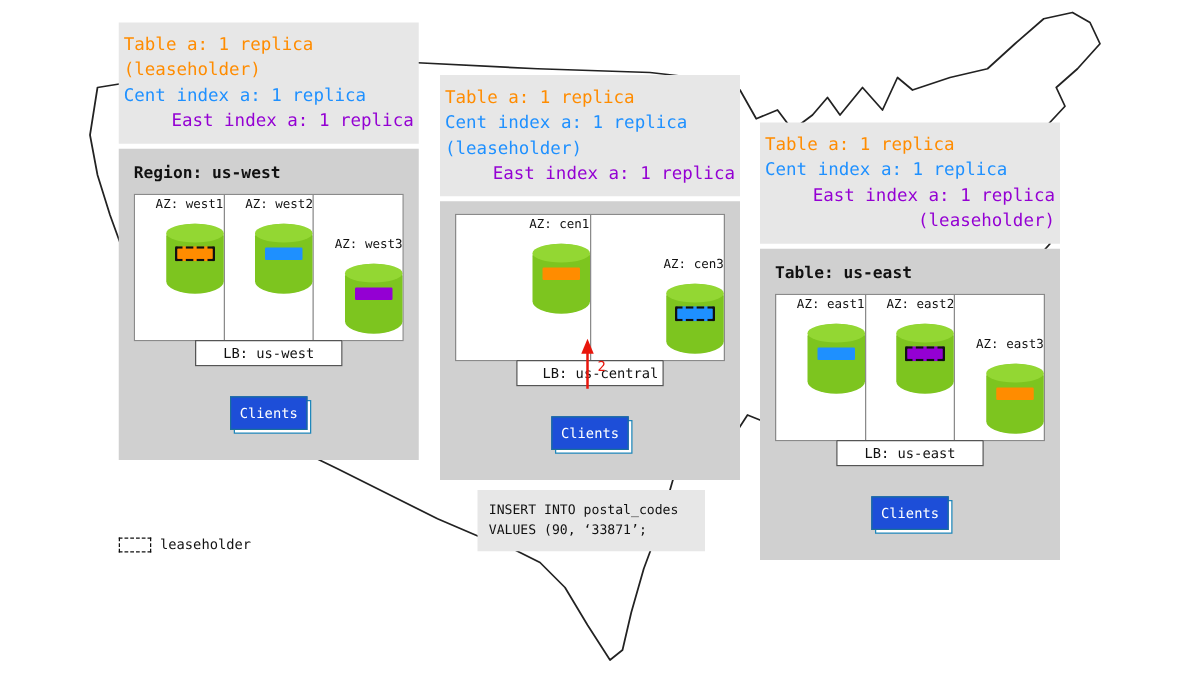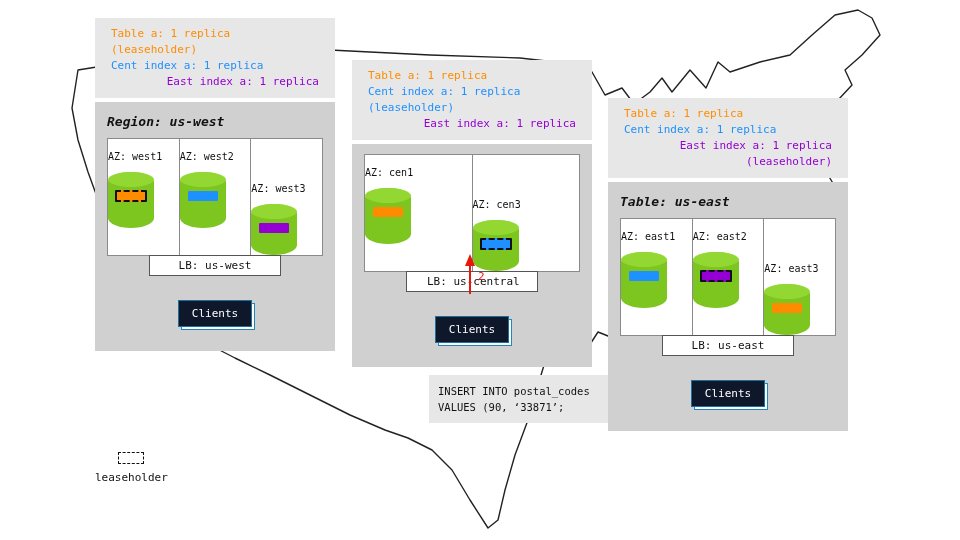--- a/index.html
+++ b/index.html
@@ -8,58 +8,58 @@
 
   .canvas { position:absolute; width:960px; height:540px; left:0; top:0; }
 
   .map-svg { position:absolute; left:0; top:0; z-index:0; }
 
   .panel { position:absolute; width:240px; z-index:2; }
   .panel-west   { left:95px;  top:18px; }
   .panel-central{ left:352px; top:60px; }
   .panel-east   { left:608px; top:98px; }
 
-  .legend-box { background:#e7e7e7; padding:8px 16px; font-size:11px; line-height:1.45; }
+  .legend-box { background:#e7e7e7; padding:8px 4px; font-size:14px; line-height:1.45; }
   .t-orange { color:#ff8c00; }
   .t-blue   { color:#1e90ff; }
   .t-purple { color:#9400d3;text-align:right; }
 
   .region-box { background:#d0d0d0; margin-top:4px; padding:10px 12px 24px 12px; position:relative; }
-  .region-title { font-size:13px; font-weight:bold; color:#111; margin:2px 0 9px 0;font-style:italic; }
+  .region-title { font-size:13px; font-weight:bold; color:#111; margin:2px 0 9px 0; }
 
   .az-strip { display:flex; background:#fff; border:1px solid #8a8a8a; height:118px; }
-  .az { flex:1; border-right:1px solid #8a8a8a; display:flex; flex-direction:column; align-items:flex-start; padding-top:12px; }
+  .az { flex:1; border-right:1px solid #8a8a8a; display:flex; flex-direction:column; align-items:flex-end; padding-top:2px; }
   .az:last-child { border-right:none;margin-top:32px; }
   .az-label { font-size:10px; color:#111; margin-bottom:10px; white-space:nowrap; }
 
   .cyl { width:46px; height:56px; background:#7dc51f; border-radius:23px/10px; position:relative; }
   .cyl::before { content:""; position:absolute; top:0; left:0; width:100%; height:15px;
                  background:#93d733; border-radius:50%; }
   .bar { position:absolute; top:19px; left:8px; width:30px; height:10px; border-radius:1px; z-index:1; }
   .bar-orange { background:#ff8c00; }
   .bar-blue   { background:#1e90ff; }
   .bar-purple { background:#9400d3; }
   .bar-lease  { border:2px dashed #111; width:32px; height:12px; top:18px; left:7px; }
 
-  .lb-box { width:132px; margin:-1px auto 0 auto; background:#fff; border:1px solid #555;
+  .lb-box { width:118px; margin:-1px auto 0 auto; background:#fff; border:1px solid #555;
             font-size:11px; color:#111; text-align:center; padding:3px 20px; white-space:nowrap; position:relative; z-index:2;}
 
-  .clients-btn { display:block; width:74px; margin:24px auto 0 auto; background:#0f172a;
+  .clients-btn { display:block; width:62px; margin:24px auto 0 auto; background:#1d4ed8;
                  border:1px solid #1a6f9c; color:#fff; font-size:11px; text-align:center;
                  padding:6px 0; box-shadow:3px 3px 0 -1px #fff, 3px 3px 0 0 #1f87ba;
                  font-family:inherit; position:relative; z-index:2; }
 
   .insert-arrow { position:absolute; left:112px; top:110px; width:34px; height:42px; z-index:3; }
   .insert-arrow svg { position:absolute; left:0; top:0; }
   .arrow-num { position:absolute; left:14px; top:16px; color:#e8160c; font-size:11px; }
 
-  .sql-note { background:#e7e7e7; margin:8px 0 0 77px; width:182px; padding:8px 9px;
+  .sql-note { background:#e7e7e7; margin:8px 0 0 30px; width:182px; padding:8px 9px;
               font-size:10.5px; line-height:1.55; color:#111; }
 
-  .lease-key { position:absolute; left:95px; top:452px; display:flex; align-items:center; gap:7px; z-index:2;flex-direction:column; }
+  .lease-key { position:absolute; left:95px; top:429px; display:flex; align-items:center; gap:7px; z-index:2; }
   .lease-key-swatch { width:26px; height:12px; border:1.6px dashed #111; background:#fff; }
   .lease-key-label { font-size:11px; color:#111; }
 </style>
 </head>
 <body>
 
 <div class="canvas">
 
   <svg class="map-svg" width="960" height="540" viewBox="0 0 960 540">
     <path d="M 78,70 L 140,60 L 230,52 L 330,50 L 430,55 L 520,58

